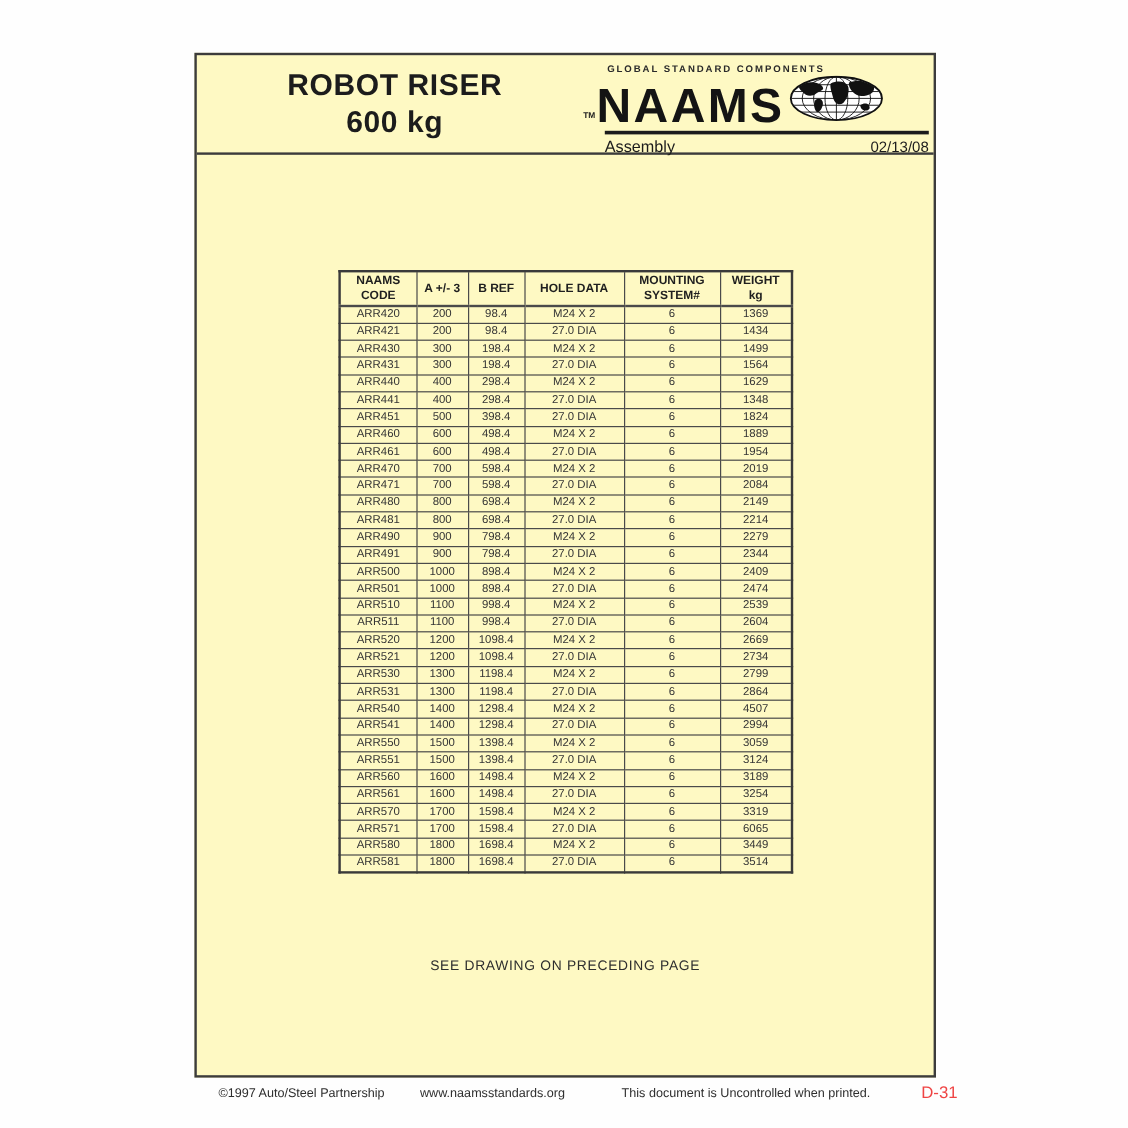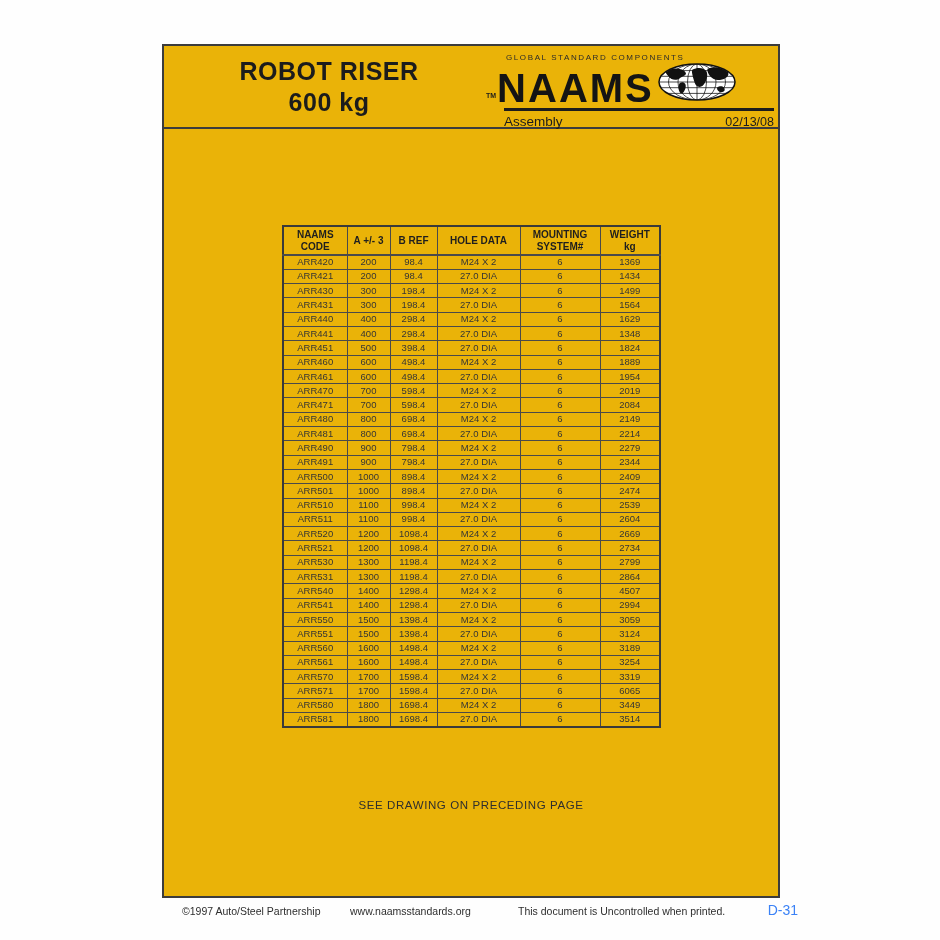--- a/index.html
+++ b/index.html
@@ -1,32 +1,32 @@
 <!DOCTYPE html>
 <html><head>
 <meta charset="utf-8">
 <style>
   * { margin:0; padding:0; box-sizing:border-box; }
   html,body { width:940px; height:940px; background:#fefefe; font-family:"Liberation Sans", sans-serif; color:#222; }
   body { position:relative; overflow:hidden; }
 
   .page {
     position:absolute; left:162px; top:44px; width:618px; height:854px;
-    border:2px solid #3c3c3c; background:#eab308;
+    border:2px solid #3c3c3c; background:#fef9c3;
   }
 
   
   .hdr { position:relative; width:100%; height:83px; border-bottom:2px solid #3c3c3c; }
   .title-block {
     position:absolute; left:0; top:10px; width:330px; text-align:center;
     font-weight:bold; font-size:25px; line-height:31px; letter-spacing:0.5px; color:#1c1c1c;
   }
   .brand { position:absolute; right:4px; top:7px; width:288px; }
   .brand-tagline {
-    margin-left:20px; font-size:8px; font-weight:400; letter-spacing:1.6px; color:#2a2a2a;
+    margin-left:20px; font-size:8px; font-weight:700; letter-spacing:1.6px; color:#2a2a2a;
   }
   .brand-row { display:flex; align-items:flex-end; margin-top:1px; }
   .brand-tm { font-size:7px; font-weight:bold; margin:0 1px 7px 0; color:#1c1c1c; }
   .brand-name {
     font-size:40px; line-height:36px; font-weight:bold; letter-spacing:2px; color:#141414;
   }
   .brand-globe { margin:0 0 1px 3px; }
   .brand-rule { margin-left:18px; height:3px; background:#1c1c1c; margin-top:2px; }
   .brand-sub {
     margin-left:18px; display:flex; justify-content:space-between; align-items:baseline; margin-top:3px;gap:48px;
@@ -54,21 +54,21 @@
   .note {
     position:absolute; left:0; top:753px; width:100%; text-align:center;
     font-size:11.5px; letter-spacing:0.6px; color:#2e2e2e;
   }
 
   
   .footer { position:absolute; left:180px; top:902px; width:618px; height:18px; font-size:10.5px; color:#2e2e2e; }
   .footer .f-copy { position:absolute; left:2px; top:3px; }
   .footer .f-web { position:absolute; left:170px; top:3px; }
   .footer .f-disc { position:absolute; left:338px; top:3px; }
-  .footer .f-page { position:absolute; right:0; top:0; font-size:14px; color:#3b82f6;text-align:center; }
+  .footer .f-page { position:absolute; right:0; top:0; font-size:14px; color:#ef4444;text-align:center; }
 </style>
 </head>
 <body>
 
 <div class="page">
 
   <div class="hdr">
     <div class="title-block">
       <div>ROBOT RISER</div>
       <div>600 kg</div>

